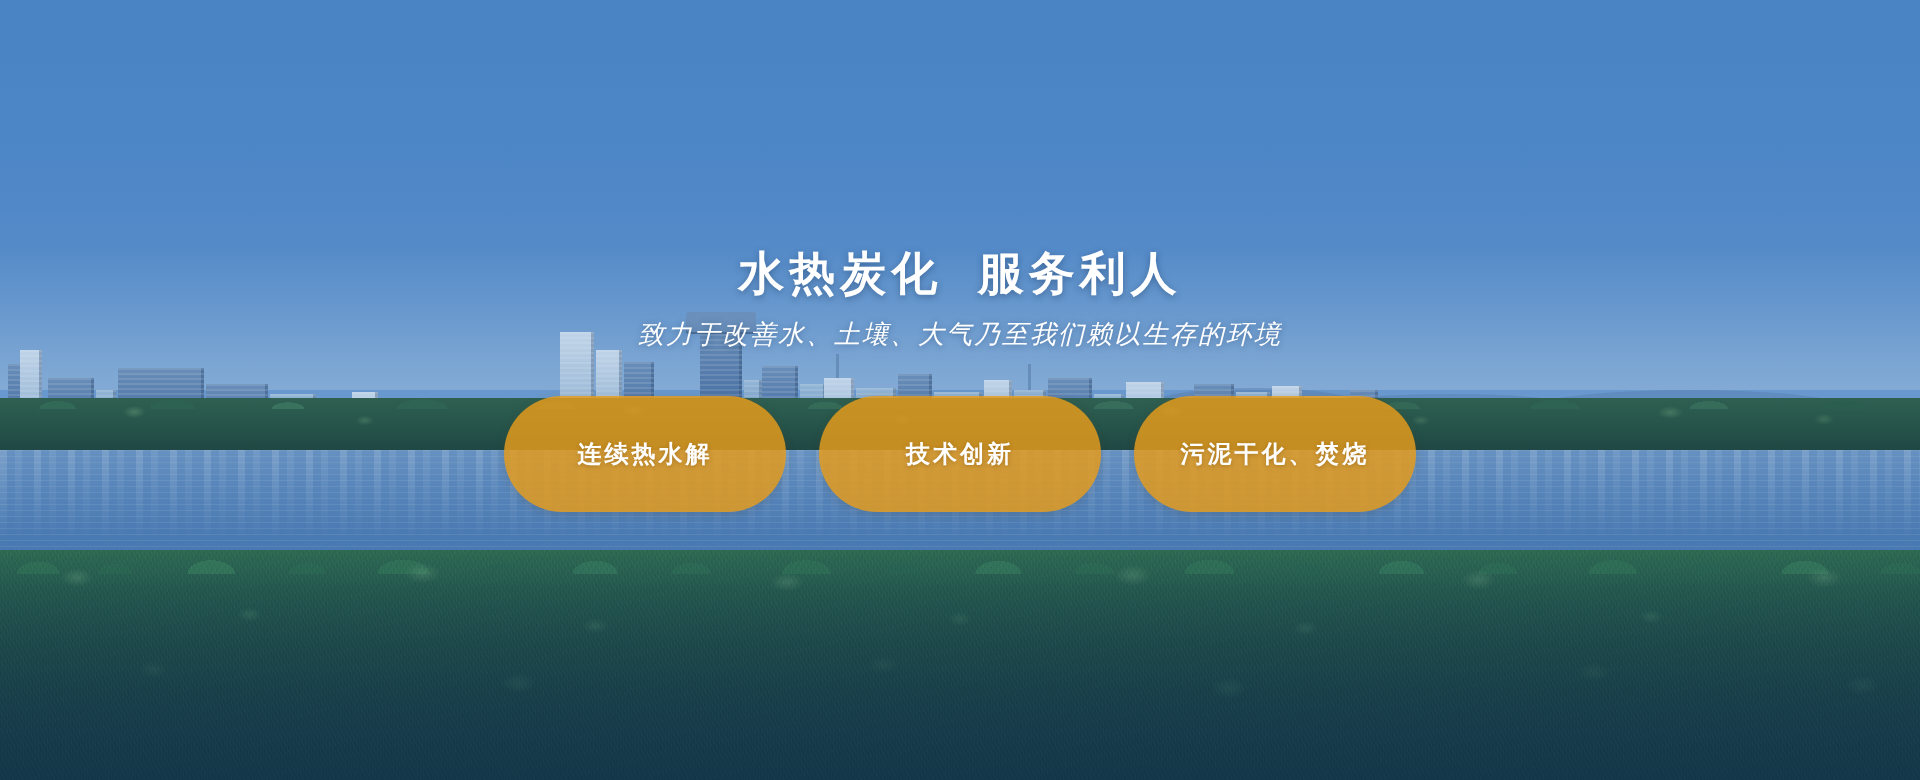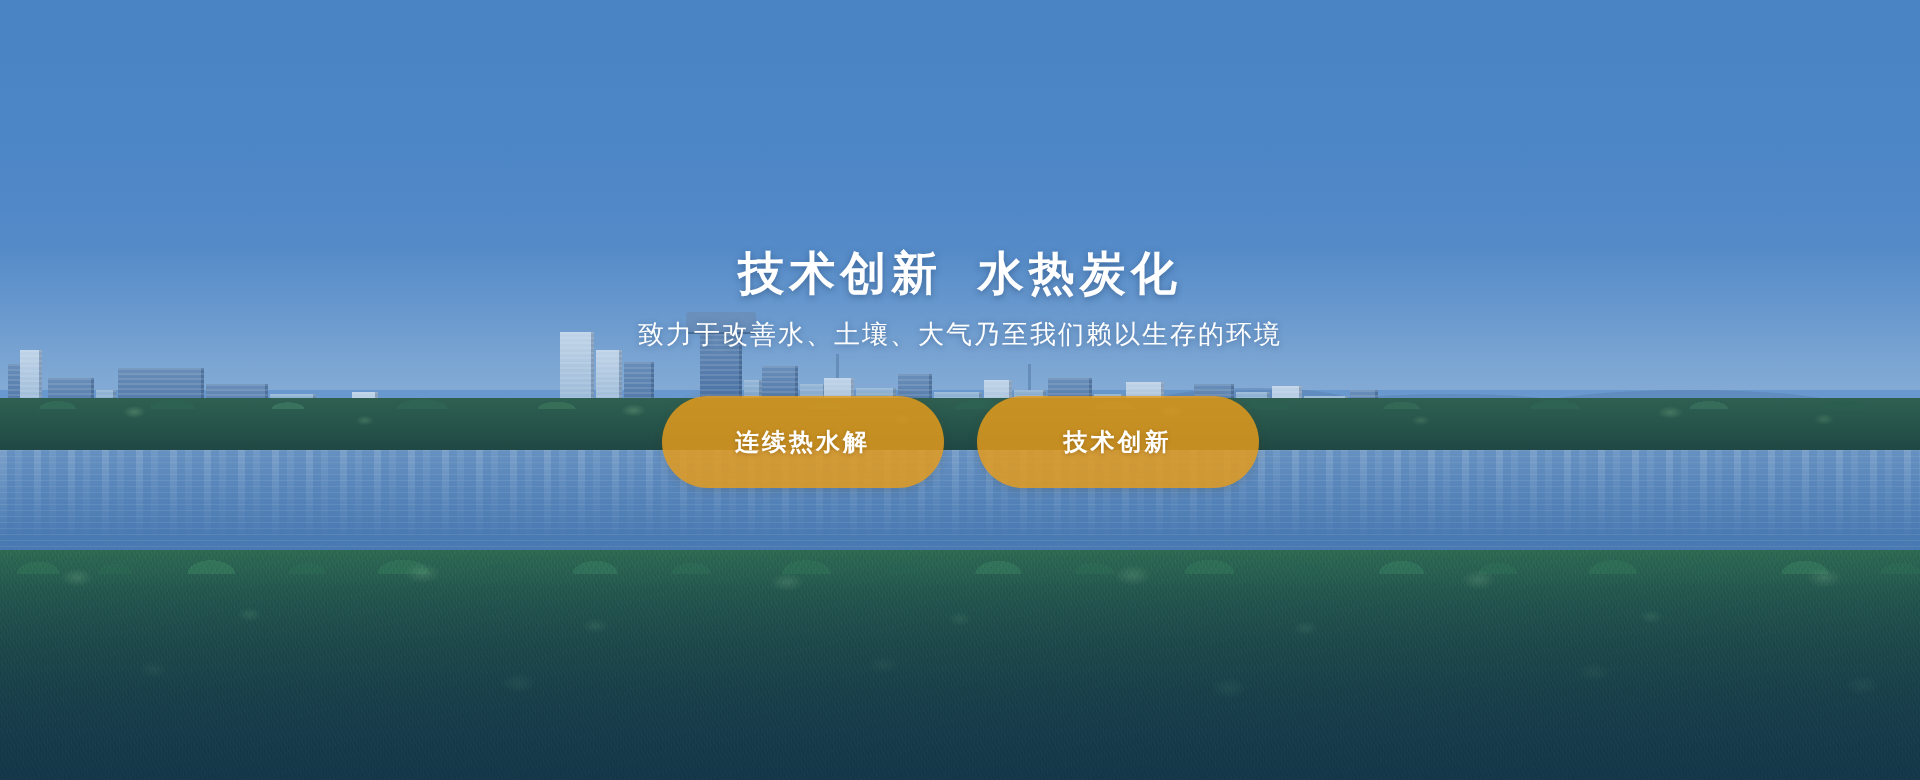--- a/index.html
+++ b/index.html
@@ -183,26 +183,27 @@
     margin-top:248px;
     font-size:46px;font-weight:700;color:#ffffff;
     letter-spacing:5px;white-space:pre;line-height:1.1;
     text-shadow:0 2px 7px rgba(25,55,95,.45);
   }
   .subtitle{
     margin-top:20px;
     font-size:26px;font-weight:400;color:#ffffff;
     letter-spacing:2px;line-height:1.2;
     text-shadow:0 1px 6px rgba(25,55,95,.45);
+    font-style:italic;
   }
   .btn-row{
     margin-top:46px;display:flex;gap:33px;
   }
   .pill{
-    width:282px;height:92px;
+    width:282px;height:116px;
     border-radius:58px;
     background:rgba(229,155,28,.84);
     display:flex;align-items:center;justify-content:center;
     color:#ffffff;font-size:24px;font-weight:700;letter-spacing:3px;
     text-shadow:0 1px 4px rgba(120,75,10,.45);
     cursor:pointer;border:none;
     box-shadow:0 2px 10px rgba(90,60,10,.16);
   }
 </style>
 </head>
@@ -289,23 +290,24 @@
   <div class="veg">
     <div class="veg-top"></div>
     <div class="veg-tex"></div>
     <div class="veg-grain"></div>
     <div class="veg-shade"></div>
   </div>
 
   <div class="cast"></div>
 
   <div class="content">
-    <div class="title">技术创新  水热炭化</div>
+    <div class="title">水热炭化  服务利人</div>
 
     <div class="subtitle">致力于改善水、土壤、大气乃至我们赖以生存的环境</div>
 
     <div class="btn-row">
       <button class="pill">连续热水解</button>
       <button class="pill">技术创新</button>
+      <button class="pill">污泥干化、焚烧</button>
     </div>
   </div>
 
 </div>
 
 </body></html>

